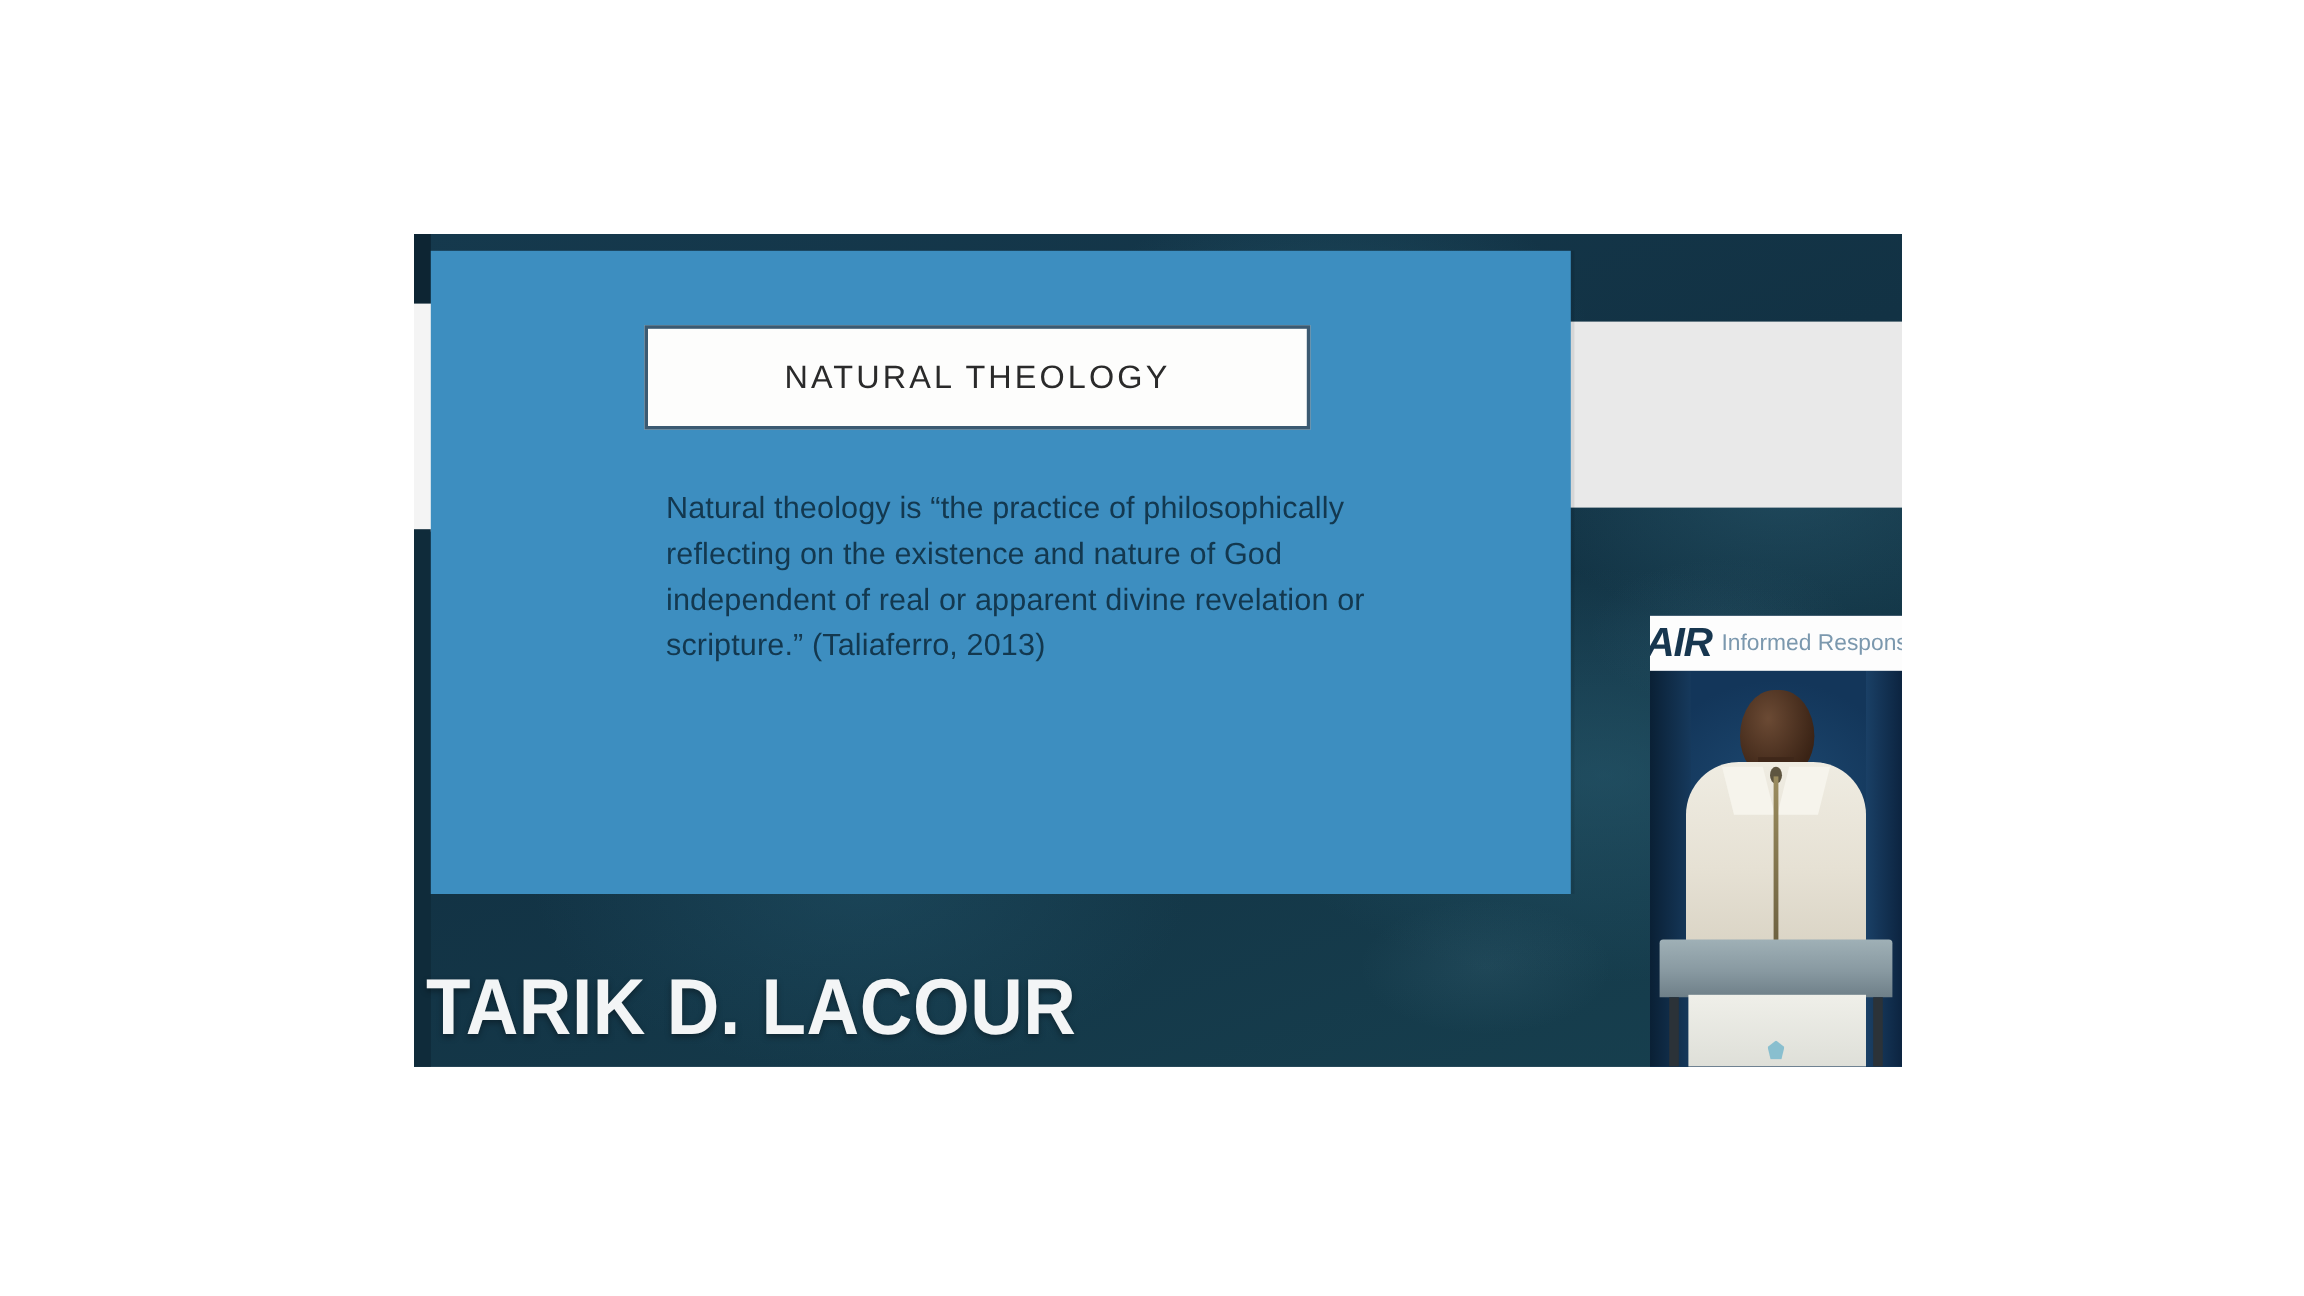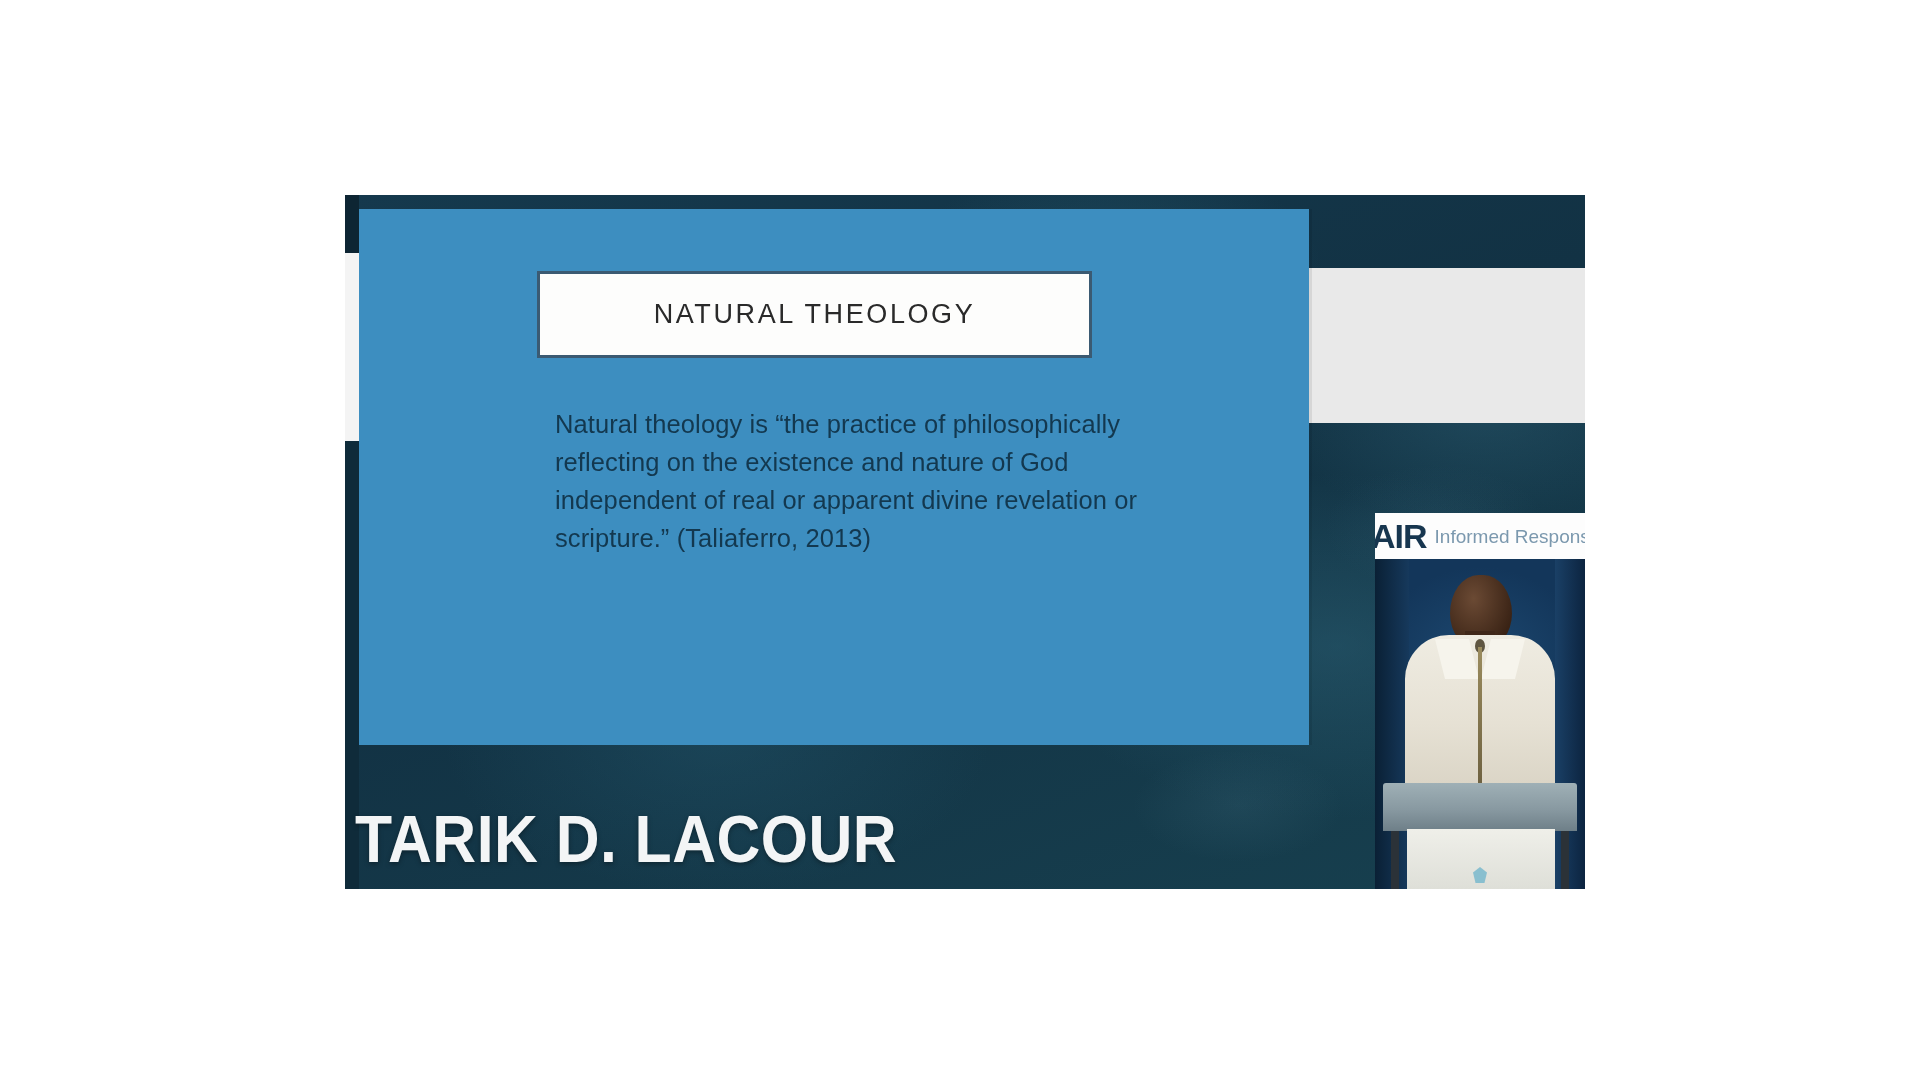--- a/index.html
+++ b/index.html
@@ -182,20 +182,21 @@
     overflow: hidden;
   }
   #cam-banner .air-mark {
     font-family: "Liberation Sans", sans-serif;
     font-size: 34px;
     font-weight: 700;
     color: #17364f;
     letter-spacing: -1px;
     margin-left: -4px;
     line-height: 1;
+    font-style: italic;
   }
   #cam-banner .air-tagline {
     font-family: "Liberation Sans", sans-serif;
     font-size: 19px;
     font-weight: 400;
     color: #7b98ae;
     margin-left: 8px;
     white-space: nowrap;
     line-height: 1;
   }

